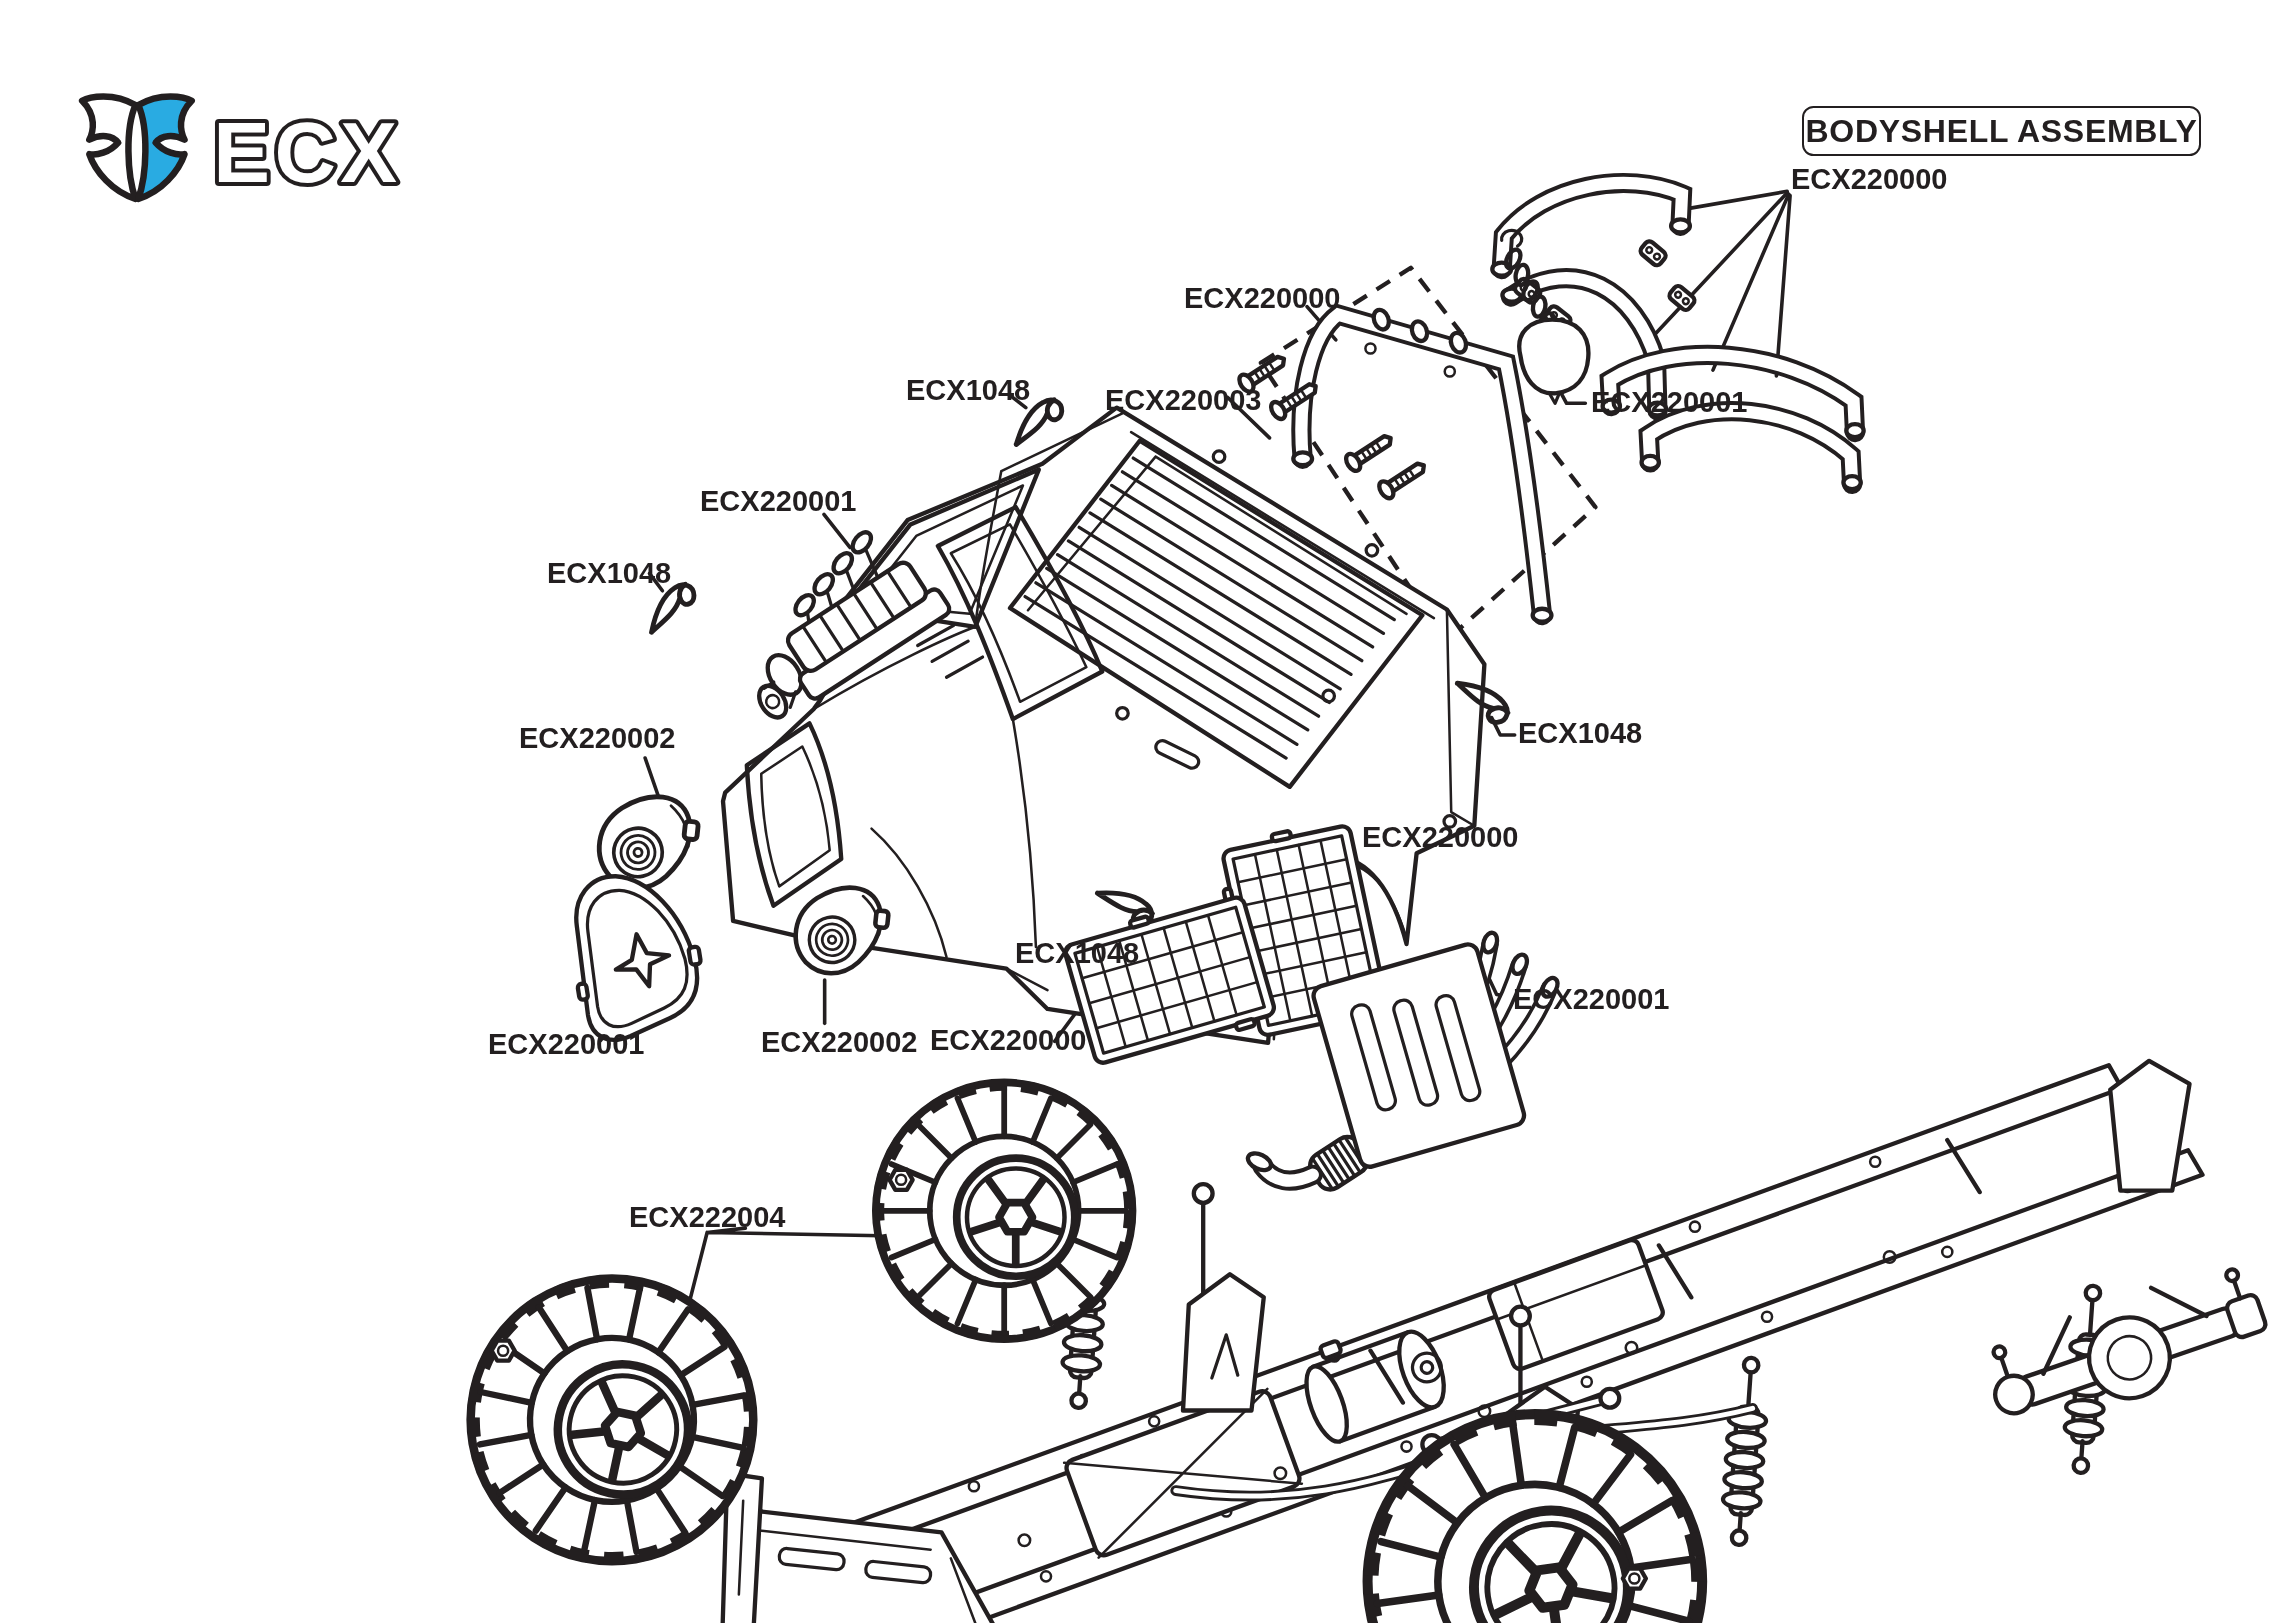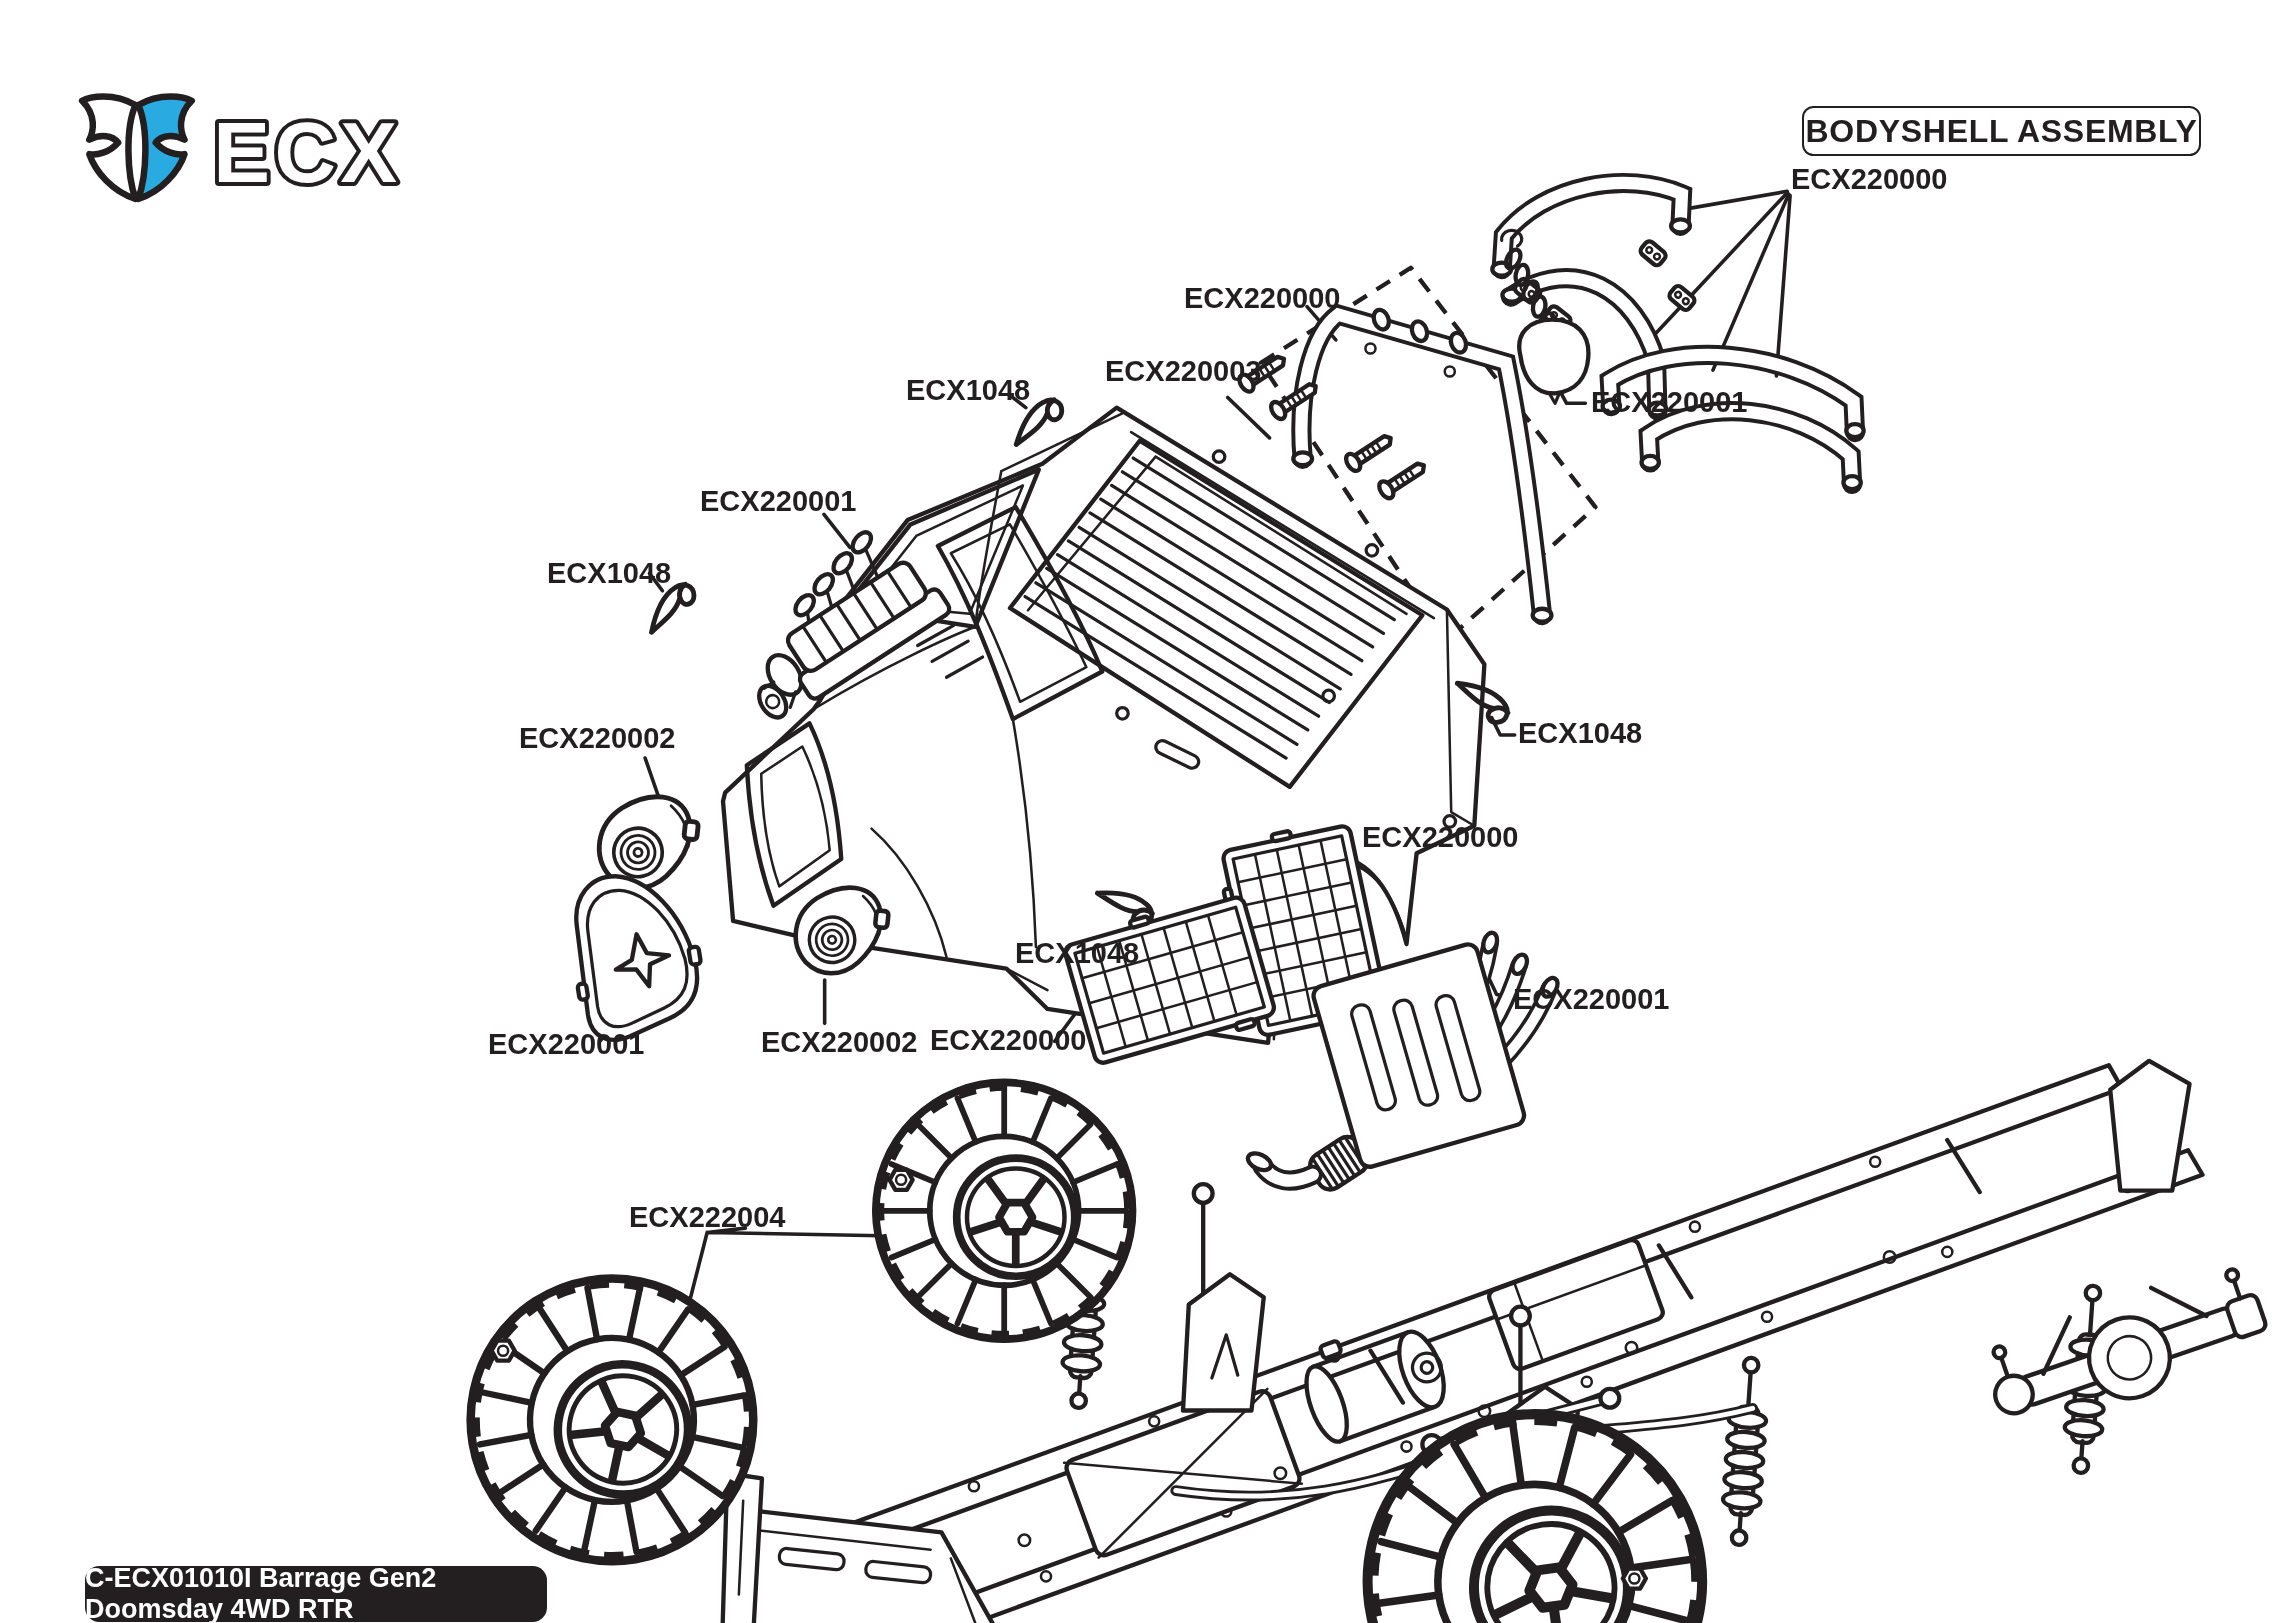--- a/index.html
+++ b/index.html
@@ -421,33 +421,30 @@
 </svg>
 
 <div id="title-box">
   <span>BODYSHELL ASSEMBLY</span>
 </div>
 
 <div id="labels-layer">
       <div class="part-label" style="left: 1791px; top: 128px;">ECX220000</div>
       <div class="part-label" style="left: 1184px; top: 247px;">ECX220000</div>
       <div class="part-label" style="left: 906px; top: 339px;">ECX1048</div>
-      <div class="part-label" style="left: 1105px; top: 320px;">ECX220003</div>
+      <div class="part-label" style="left: 1105px; top: 349px;">ECX220003</div>
       <div class="part-label" style="left: 1591px; top: 351px;">ECX220001</div>
       <div class="part-label" style="left: 700px; top: 450px;">ECX220001</div>
       <div class="part-label" style="left: 547px; top: 522px;">ECX1048</div>
       <div class="part-label" style="left: 519px; top: 687px;">ECX220002</div>
       <div class="part-label" style="left: 1518px; top: 682px;">ECX1048</div>
       <div class="part-label" style="left: 1362px; top: 786px;">ECX220000</div>
       <div class="part-label" style="left: 1015px; top: 902px;">ECX1048</div>
       <div class="part-label" style="left: 488px; top: 993px;">ECX220001</div>
       <div class="part-label" style="left: 761px; top: 991px;">ECX220002</div>
       <div class="part-label" style="left: 930px; top: 989px;">ECX220000</div>
       <div class="part-label" style="left: 1513px; top: 948px;">ECX220001</div>
       <div class="part-label" style="left: 629px; top: 1166px;">ECX222004</div>
     </div>
 
-<div id="badge">
-  <span>C-ECX01010I Barrage Gen2 Doomsday 4WD RTR</span>
+
 </div>
 
-</div>
-
 
 </body></html>

